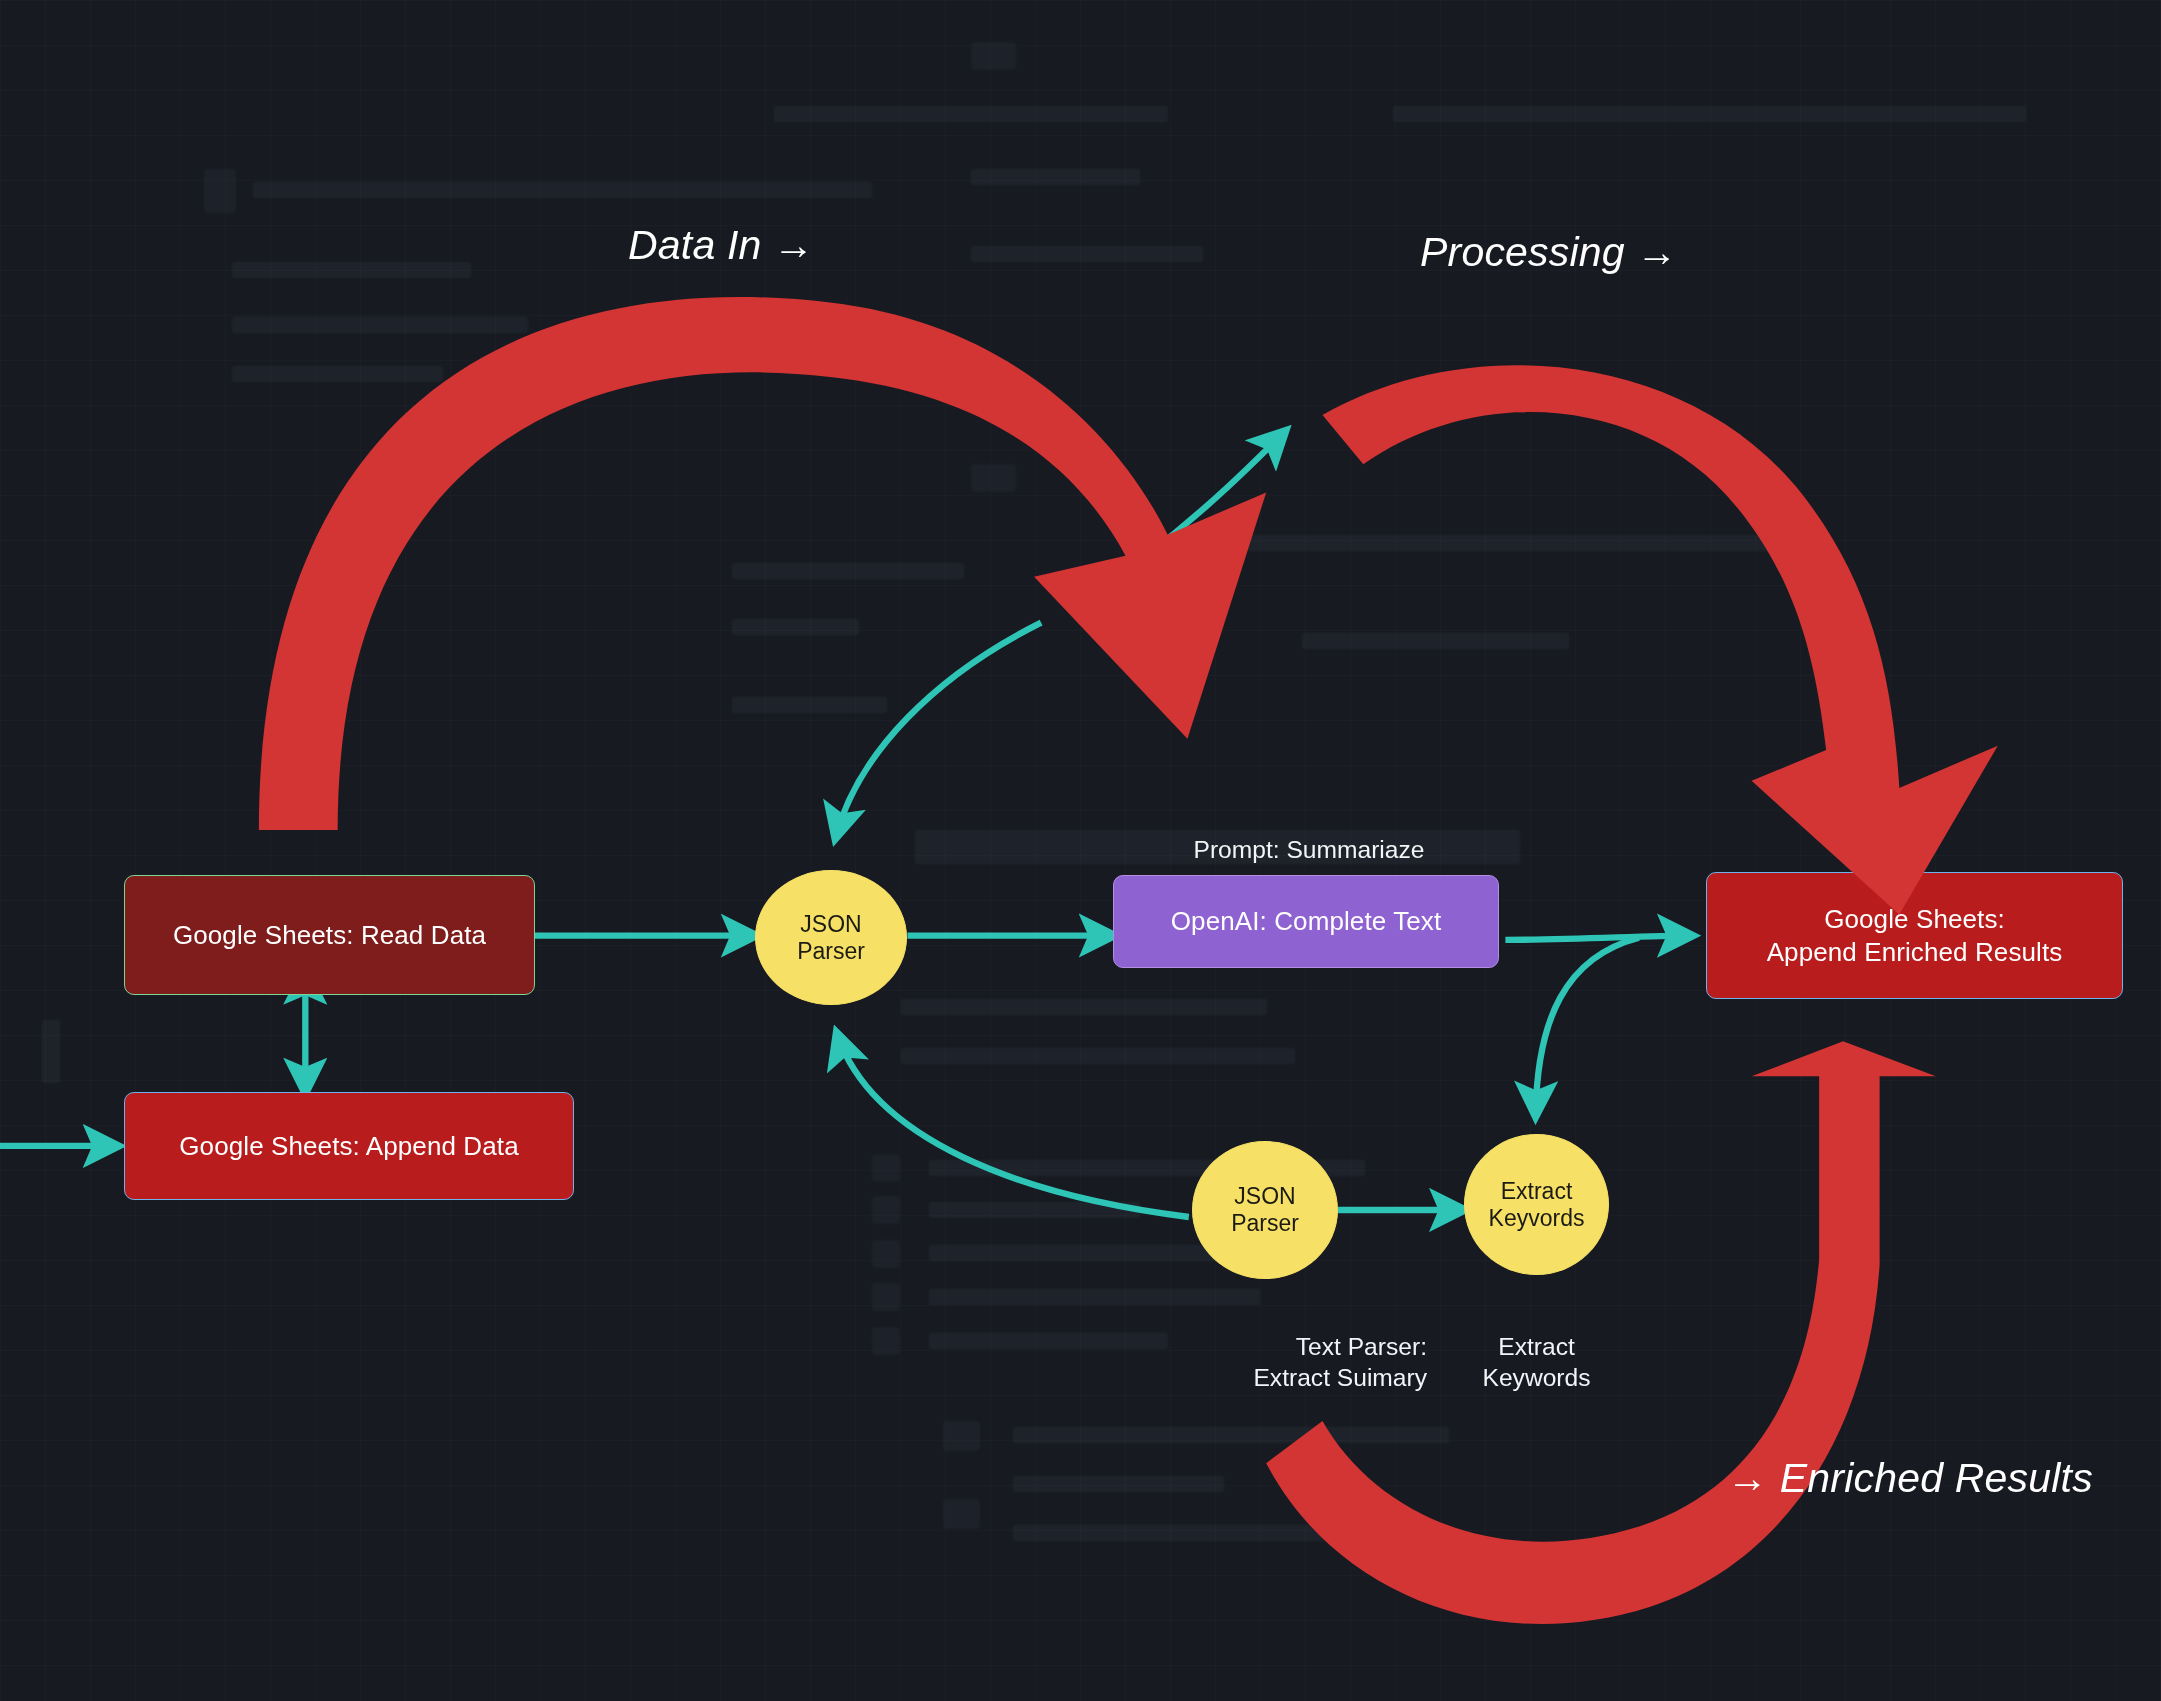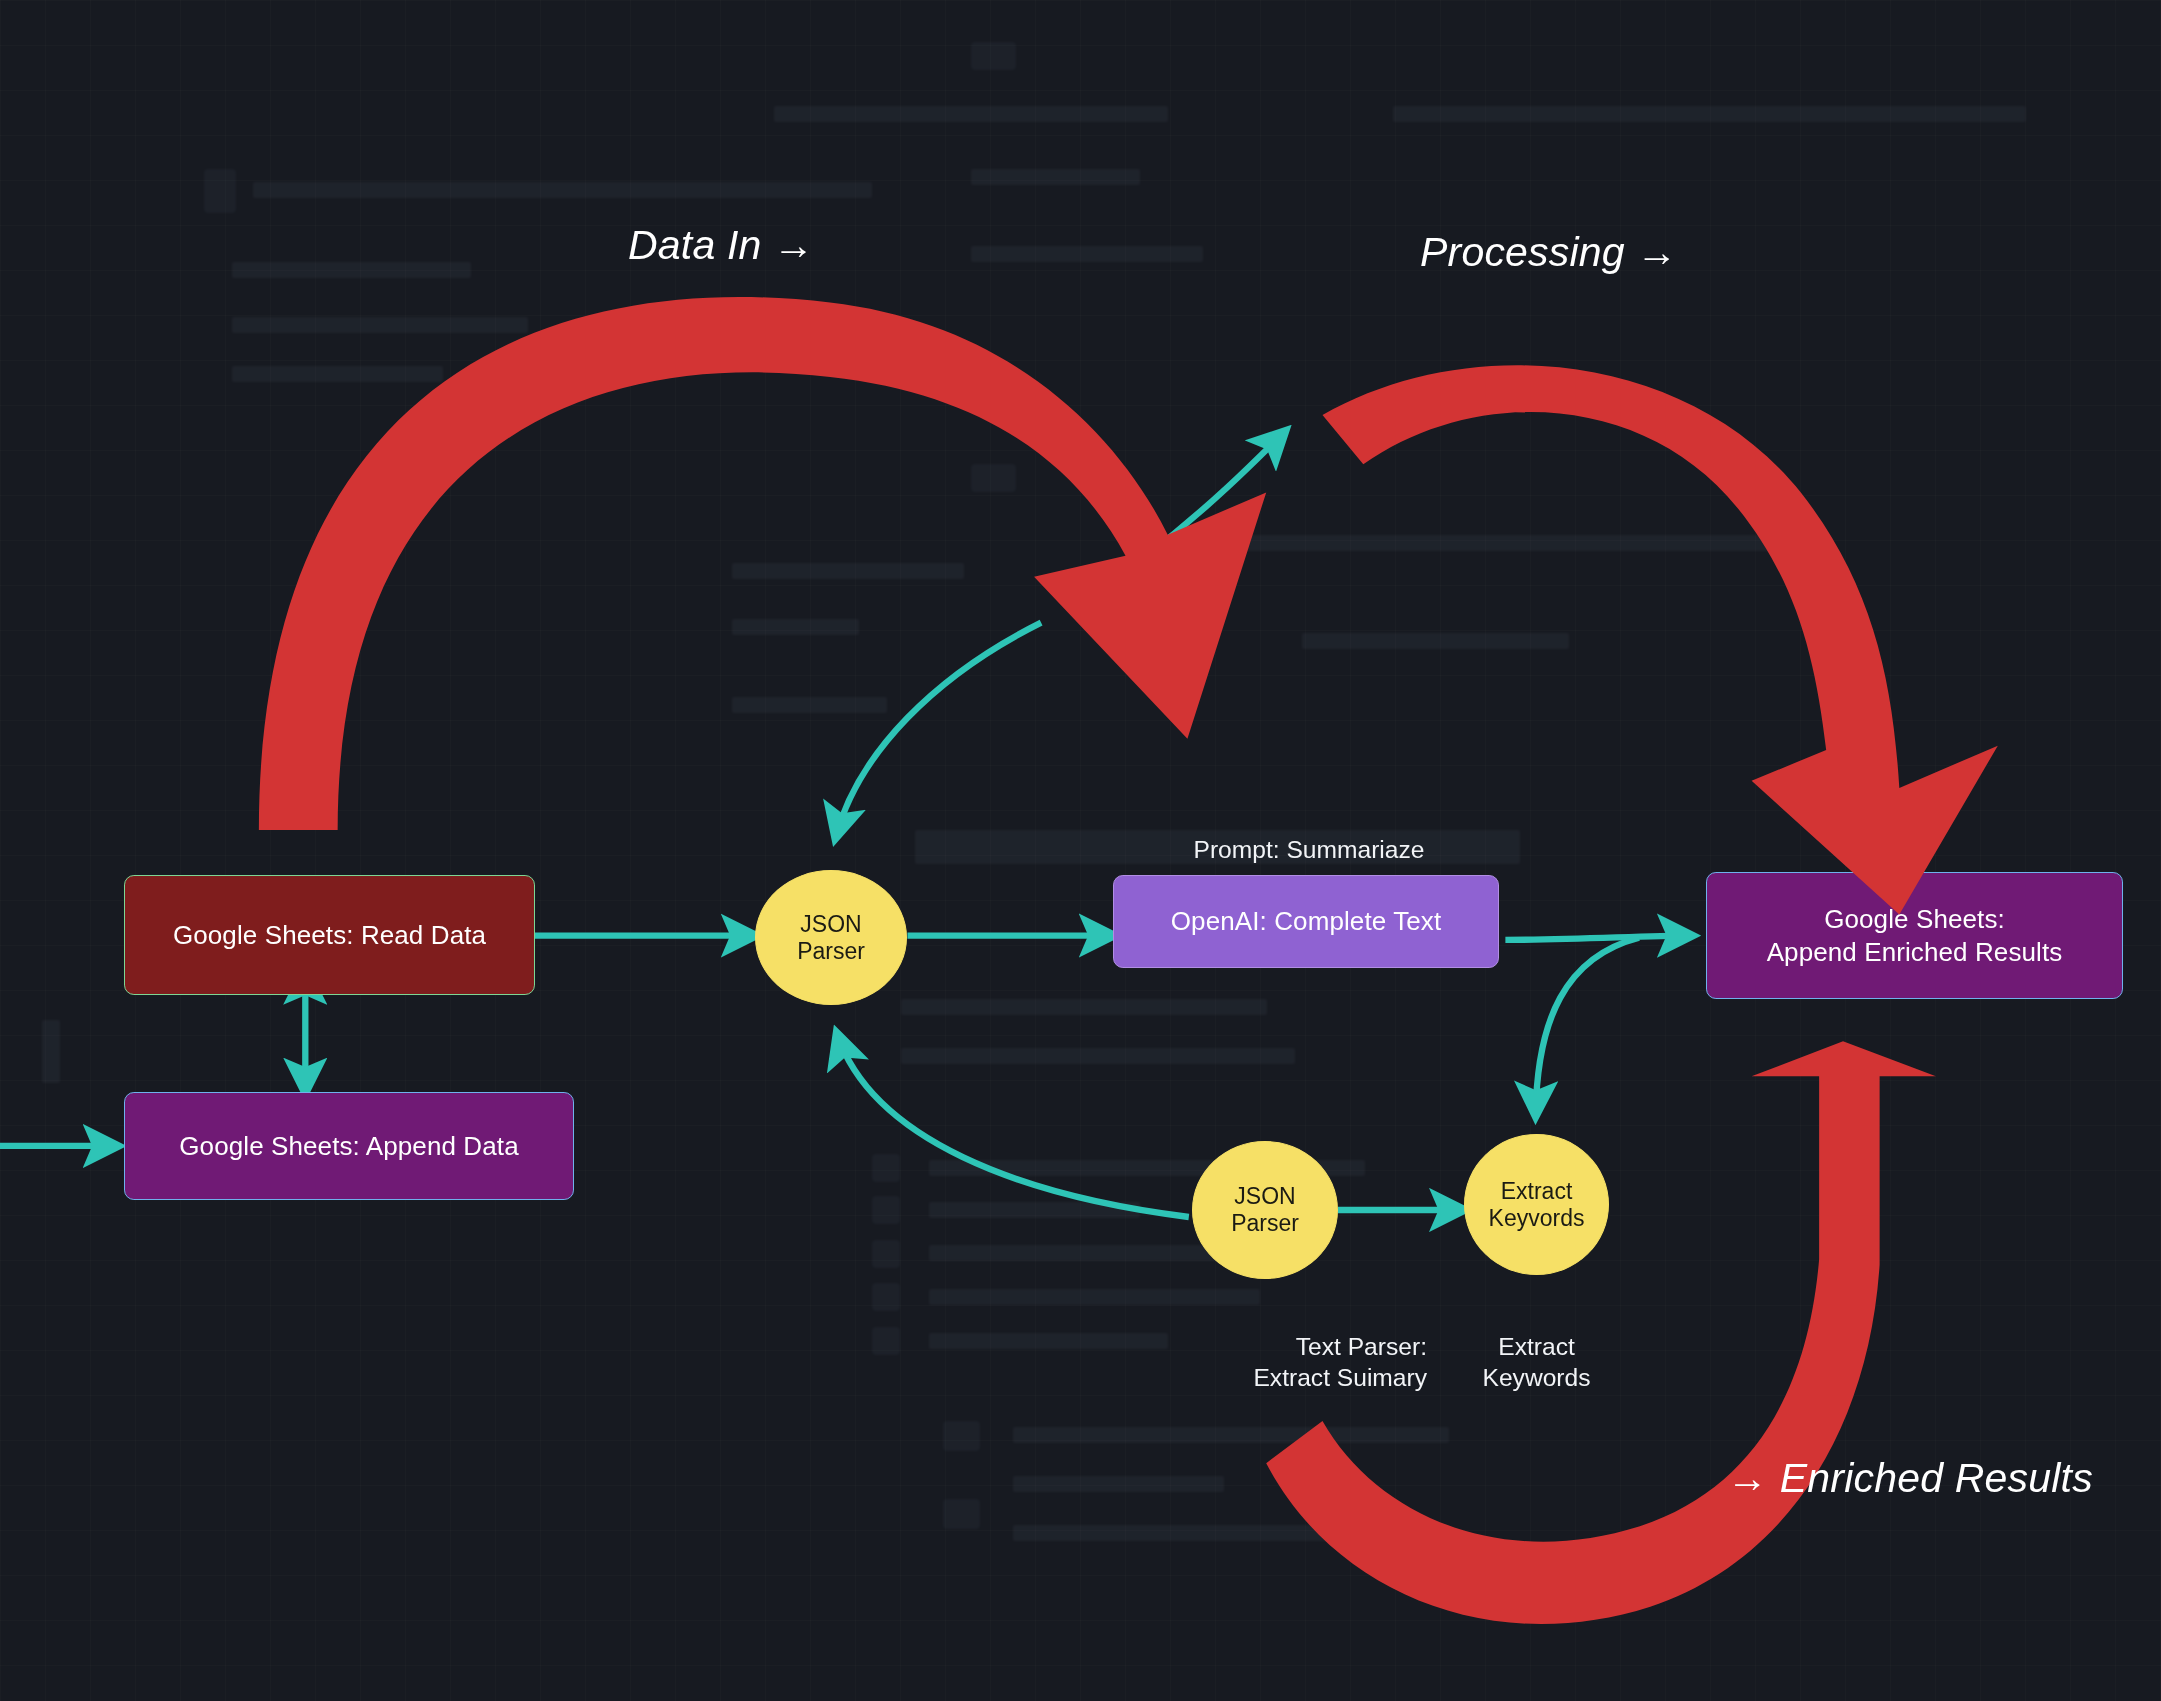--- a/index.html
+++ b/index.html
@@ -65,21 +65,21 @@
     text-align: center;
     color: #ffffff;
     font-size: 26px;
     line-height: 1.25;
     border-radius: 9.9px;
     box-sizing: border-box;
     padding: 0 15.5px;
     letter-spacing: 0.1px;
   }
   .node.green  { background: #7f1d1d; border: 1.4px solid #7ed694; }
-  .node.blue   { background: #701a75; border: 1.4px solid #6fb2ec; }
+  .node.blue   { background: #b91c1c; border: 1.4px solid #6fb2ec; }
   .node.purple { background: #8f62d2; border: 1.4px solid #b28ee4; }
 
   .circle {
     position: absolute;
     display: flex;
     align-items: center;
     justify-content: center;
     text-align: center;
     border-radius: 50%;
     background: #f6e066;

